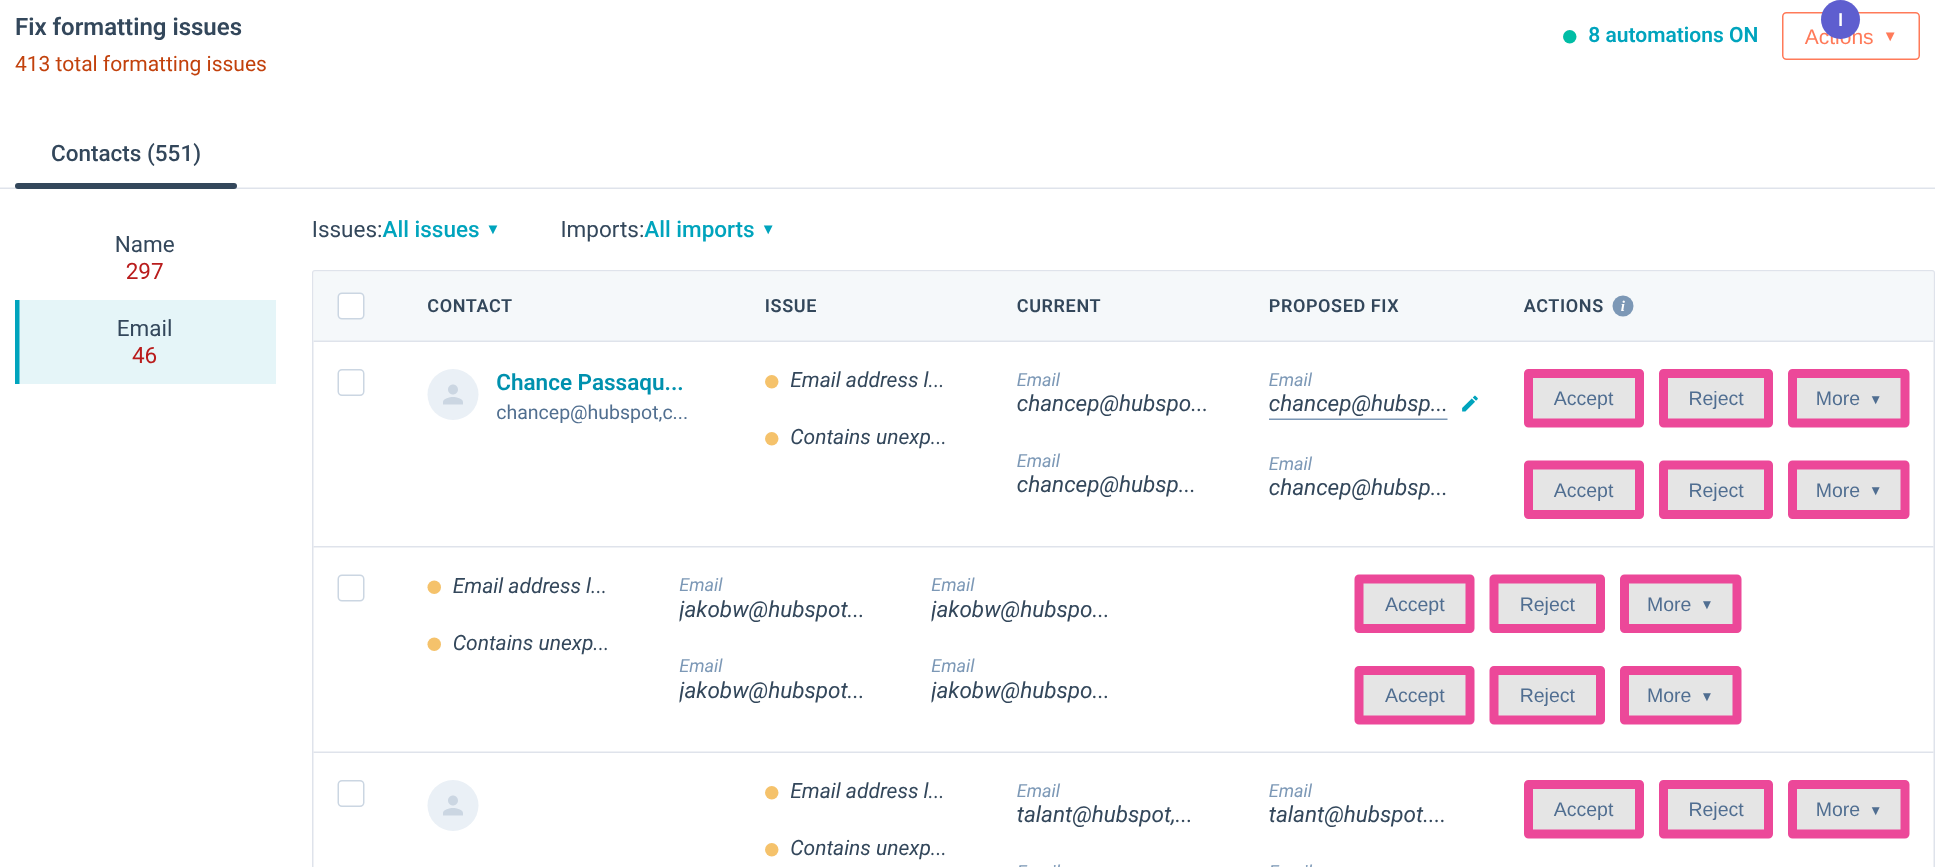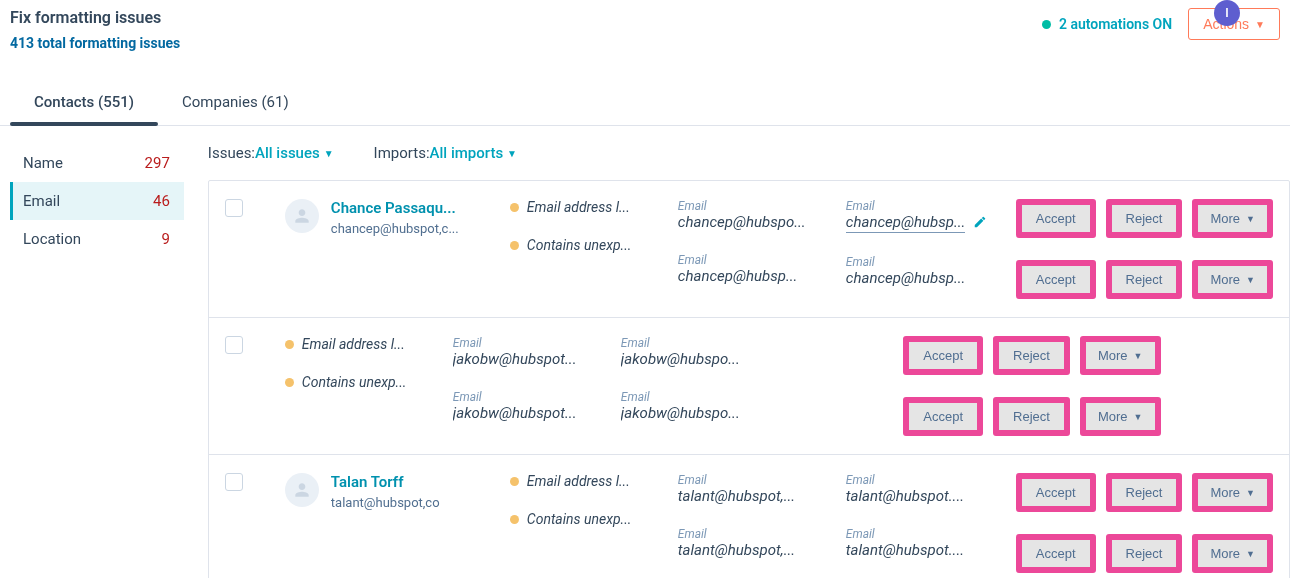--- a/index.html
+++ b/index.html
@@ -16,22 +16,22 @@
   padding: 8px 10px 0 10px;
 }
 .header-left h1 {
   font-size: 16px;
   font-weight: 600;
   color: #33475b;
   margin-bottom: 8px;
 }
 .header-left .subtitle {
   font-size: 14px;
-  font-weight: 700;
-  color: #0369a1;
+  font-weight: 400;
+  color: #c2410c;
 }
 .header-right {
   display: flex;
   align-items: center;
   gap: 16px;
 }
 .automations {
   display: flex;
   align-items: center;
   gap: 8px;
@@ -104,20 +104,21 @@
 }
 .sidebar-item {
   display: flex;
   justify-content: space-between;
   align-items: center;
   padding: 10px 14px 10px 10px;
   font-size: 15px;
   color: #33475b;
   cursor: pointer;
   border-left: 3px solid transparent;
+  flex-direction: column;
 }
 .sidebar-item.active {
   background: #e5f5f8;
   color: #33475b;
   border-left: 3px solid #00a4bd;
   font-weight: 400;
 }
 .sidebar-item .count {
   color: #b91c1c;
 }
@@ -294,47 +295,42 @@
 
 <div class="header">
   <div class="header-left">
     <h1>Fix formatting issues</h1>
     <div class="subtitle">413 total formatting issues</div>
   </div>
   <div class="header-right" style="position:relative;">
     <div class="avatar-badge">I</div>
     <div class="automations">
       <span class="dot"></span>
-      <span>2 automations ON</span>
+      <span>8 automations ON</span>
     </div>
     <button class="actions-btn">
       <span>Actions</span>
       <span class="caret">▼</span>
     </button>
   </div>
 </div>
 
 <div class="tabs" id="tabs">
     <div class="tab active">Contacts (551)</div>
-    <div class="tab">Companies (61)</div>
   </div>
 
 <div class="body-wrap">
   <div class="sidebar" id="sidebar">
       <div class="sidebar-item">
         <span>Name</span>
         <span class="count">297</span>
       </div>
       <div class="sidebar-item active">
         <span>Email</span>
         <span class="count">46</span>
-      </div>
-      <div class="sidebar-item">
-        <span>Location</span>
-        <span class="count">9</span>
       </div>
     </div>
 
   <div class="main">
     <div class="filters">
       <div class="filter">
         <span class="filter-label">Issues:</span>
         <span class="filter-value">
           <span>All issues</span>
           <span class="caret">▼</span>
@@ -343,20 +339,33 @@
       <div class="filter">
         <span class="filter-label">Imports:</span>
         <span class="filter-value">
           <span>All imports</span>
           <span class="caret">▼</span>
         </span>
       </div>
     </div>
 
     <div class="table">
+      <div class="thead">
+        <div class="col-check">
+          <div class="checkbox"></div>
+        </div>
+        <div class="col-contact">CONTACT</div>
+        <div class="col-issue">ISSUE</div>
+        <div class="col-current">CURRENT</div>
+        <div class="col-proposed">PROPOSED FIX</div>
+        <div class="col-actions">
+          <span>ACTIONS</span>
+          <span class="info-icon">i</span>
+        </div>
+      </div>
       <div id="tbody">
           <div class="row">
             <div class="col-check">
               <div class="checkbox"></div>
             </div>
             <div class="col-contact contact-cell">
               <div class="avatar">
                 <svg viewBox="0 0 24 24">
                   <path d="M12 12c2.2 0 4-1.8 4-4s-1.8-4-4-4-4 1.8-4 4 1.8 4 4 4zm0 2c-2.7 0-8 1.3-8 4v2h16v-2c0-2.7-5.3-4-8-4z"></path>
                 </svg>
@@ -476,24 +485,20 @@
           <div class="row">
             <div class="col-check">
               <div class="checkbox"></div>
             </div>
             <div class="col-contact contact-cell">
               <div class="avatar">
                 <svg viewBox="0 0 24 24">
                   <path d="M12 12c2.2 0 4-1.8 4-4s-1.8-4-4-4-4 1.8-4 4 1.8 4 4 4zm0 2c-2.7 0-8 1.3-8 4v2h16v-2c0-2.7-5.3-4-8-4z"></path>
                 </svg>
               </div>
-              <div>
-                <div class="contact-name">Talan Torff</div>
-                <div class="contact-email">talant@hubspot,co</div>
-              </div>
             </div>
             <div class="col-issue issue-list">
               <div class="issue-item">
                 <span class="issue-dot"></span>
                 <span class="issue-text">Email address l...</span>
               </div>
               <div class="issue-item">
                 <span class="issue-dot"></span>
                 <span class="issue-text">Contains unexp...</span>
               </div>

